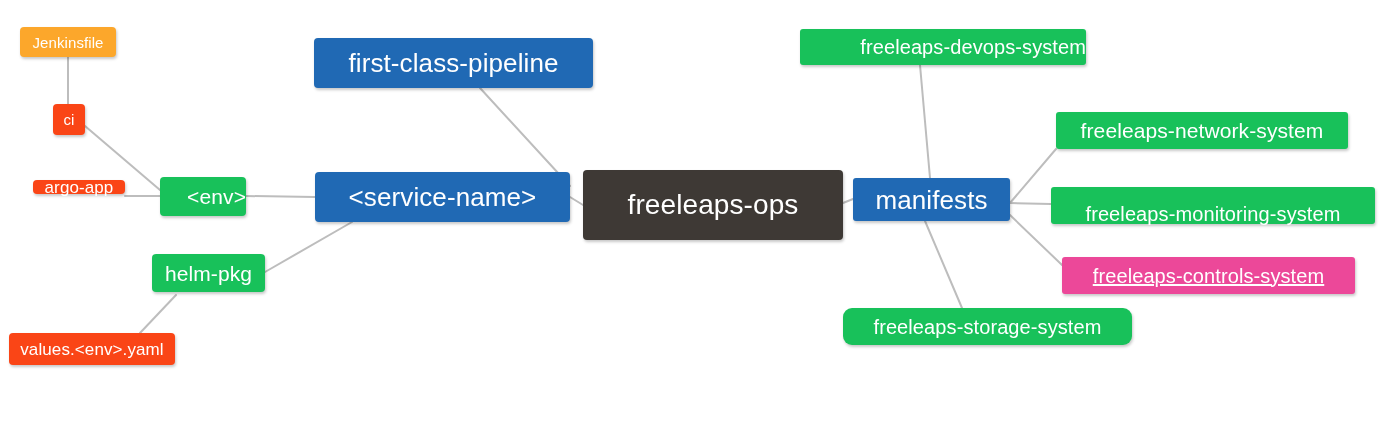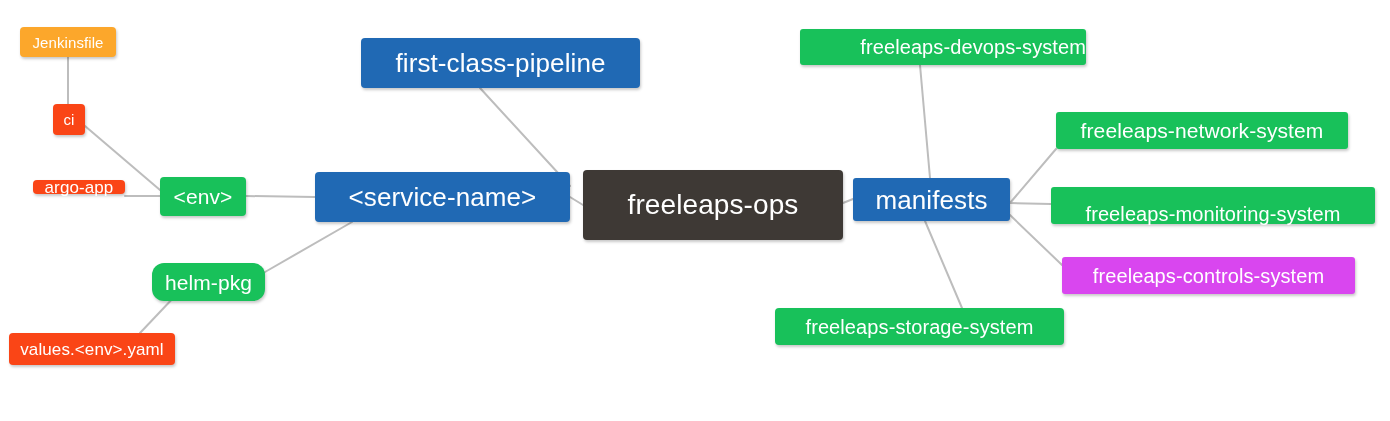--- a/index.html
+++ b/index.html
@@ -69,45 +69,45 @@
       <path d="M 925 221 L 962 308" stroke="#bdbdbd" stroke-width="2" fill="none" stroke-linecap="round"></path>
     </svg>
 
   <div id="node-layer">
       <div class="mm-node" style="left: 583px; top: 170px; width: 260px; height: 70px; background: rgb(62, 57, 53); font-size: 28px; border-radius: 4px;">
         <span class="mm-label">freeleaps-ops</span>
       </div>
       <div class="mm-node" style="left: 315px; top: 172px; width: 255px; height: 50px; background: rgb(32, 105, 180); font-size: 26px; border-radius: 4px;">
         <span class="mm-label">&lt;service-name&gt;</span>
       </div>
-      <div class="mm-node" style="left: 314px; top: 38px; width: 279px; height: 50px; background: rgb(32, 105, 180); font-size: 26px; border-radius: 4px; margin-left: 47px;">
+      <div class="mm-node" style="left: 314px; top: 38px; width: 279px; height: 50px; background: rgb(32, 105, 180); font-size: 26px; border-radius: 4px;">
         <span class="mm-label">first-class-pipeline</span>
       </div>
       <div class="mm-node" style="left: 853px; top: 178px; width: 157px; height: 43px; background: rgb(32, 105, 180); font-size: 26px; border-radius: 3px;">
         <span class="mm-label">manifests</span>
       </div>
-      <div class="mm-node" style="left: 160px; top: 177px; width: 86px; height: 39px; background: rgb(24, 193, 90); font-size: 21px; border-radius: 4px;">
+      <div class="mm-node" style="left: 160px; top: 177px; width: 86px; height: 39px; background: rgb(24, 193, 90); font-size: 21px; border-radius: 4px; justify-content: flex-end;">
         <span class="mm-label">&lt;env&gt;</span>
       </div>
-      <div class="mm-node" style="left: 152px; top: 263px; width: 113px; height: 38px; background: rgb(24, 193, 90); font-size: 21px; border-radius: 12px;">
+      <div class="mm-node" style="left: 152px; top: 254px; width: 113px; height: 38px; background: rgb(24, 193, 90); font-size: 21px; border-radius: 4px;">
         <span class="mm-label">helm-pkg</span>
       </div>
       <div class="mm-node" style="left: 800px; top: 29px; width: 286px; height: 36px; background: rgb(24, 193, 90); font-size: 20px; border-radius: 3px; justify-content: flex-end;">
         <span class="mm-label">freeleaps-devops-system</span>
       </div>
       <div class="mm-node" style="left: 1056px; top: 112px; width: 292px; height: 37px; background: rgb(24, 193, 90); font-size: 21px; border-radius: 3px;">
         <span class="mm-label">freeleaps-network-system</span>
       </div>
       <div class="mm-node" style="left: 1051px; top: 187px; width: 324px; height: 37px; background: rgb(24, 193, 90); font-size: 20px; border-radius: 3px; align-items: flex-end;">
         <span class="mm-label">freeleaps-monitoring-system</span>
       </div>
-      <div class="mm-node" style="left: 1062px; top: 257px; width: 293px; height: 37px; background: #d946ef; font-size: 20px; border-radius: 3px;">
+      <div class="mm-node" style="left: 1062px; top: 257px; width: 293px; height: 37px; background: #ec4899; font-size: 20px; border-radius: 3px; text-decoration: underline;">
         <span class="mm-label">freeleaps-controls-system</span>
       </div>
-      <div class="mm-node" style="left: 775px; top: 308px; width: 289px; height: 37px; background: rgb(24, 193, 90); font-size: 20px; border-radius: 4px;">
+      <div class="mm-node" style="left: 843px; top: 308px; width: 289px; height: 37px; background: rgb(24, 193, 90); font-size: 20px; border-radius: 9px;">
         <span class="mm-label">freeleaps-storage-system</span>
       </div>
       <div class="mm-node" style="left: 20px; top: 27px; width: 96px; height: 30px; background: rgb(252, 167, 43); font-size: 15px; border-radius: 4px;">
         <span class="mm-label">Jenkinsfile</span>
       </div>
       <div class="mm-node" style="left: 53px; top: 104px; width: 32px; height: 31px; background: rgb(250, 69, 22); font-size: 15px; border-radius: 4px;">
         <span class="mm-label">ci</span>
       </div>
       <div class="mm-node" style="left: 33px; top: 180px; width: 92px; height: 14px; background: rgb(250, 69, 22); font-size: 17px; border-radius: 4px;">
         <span class="mm-label">argo-app</span>

